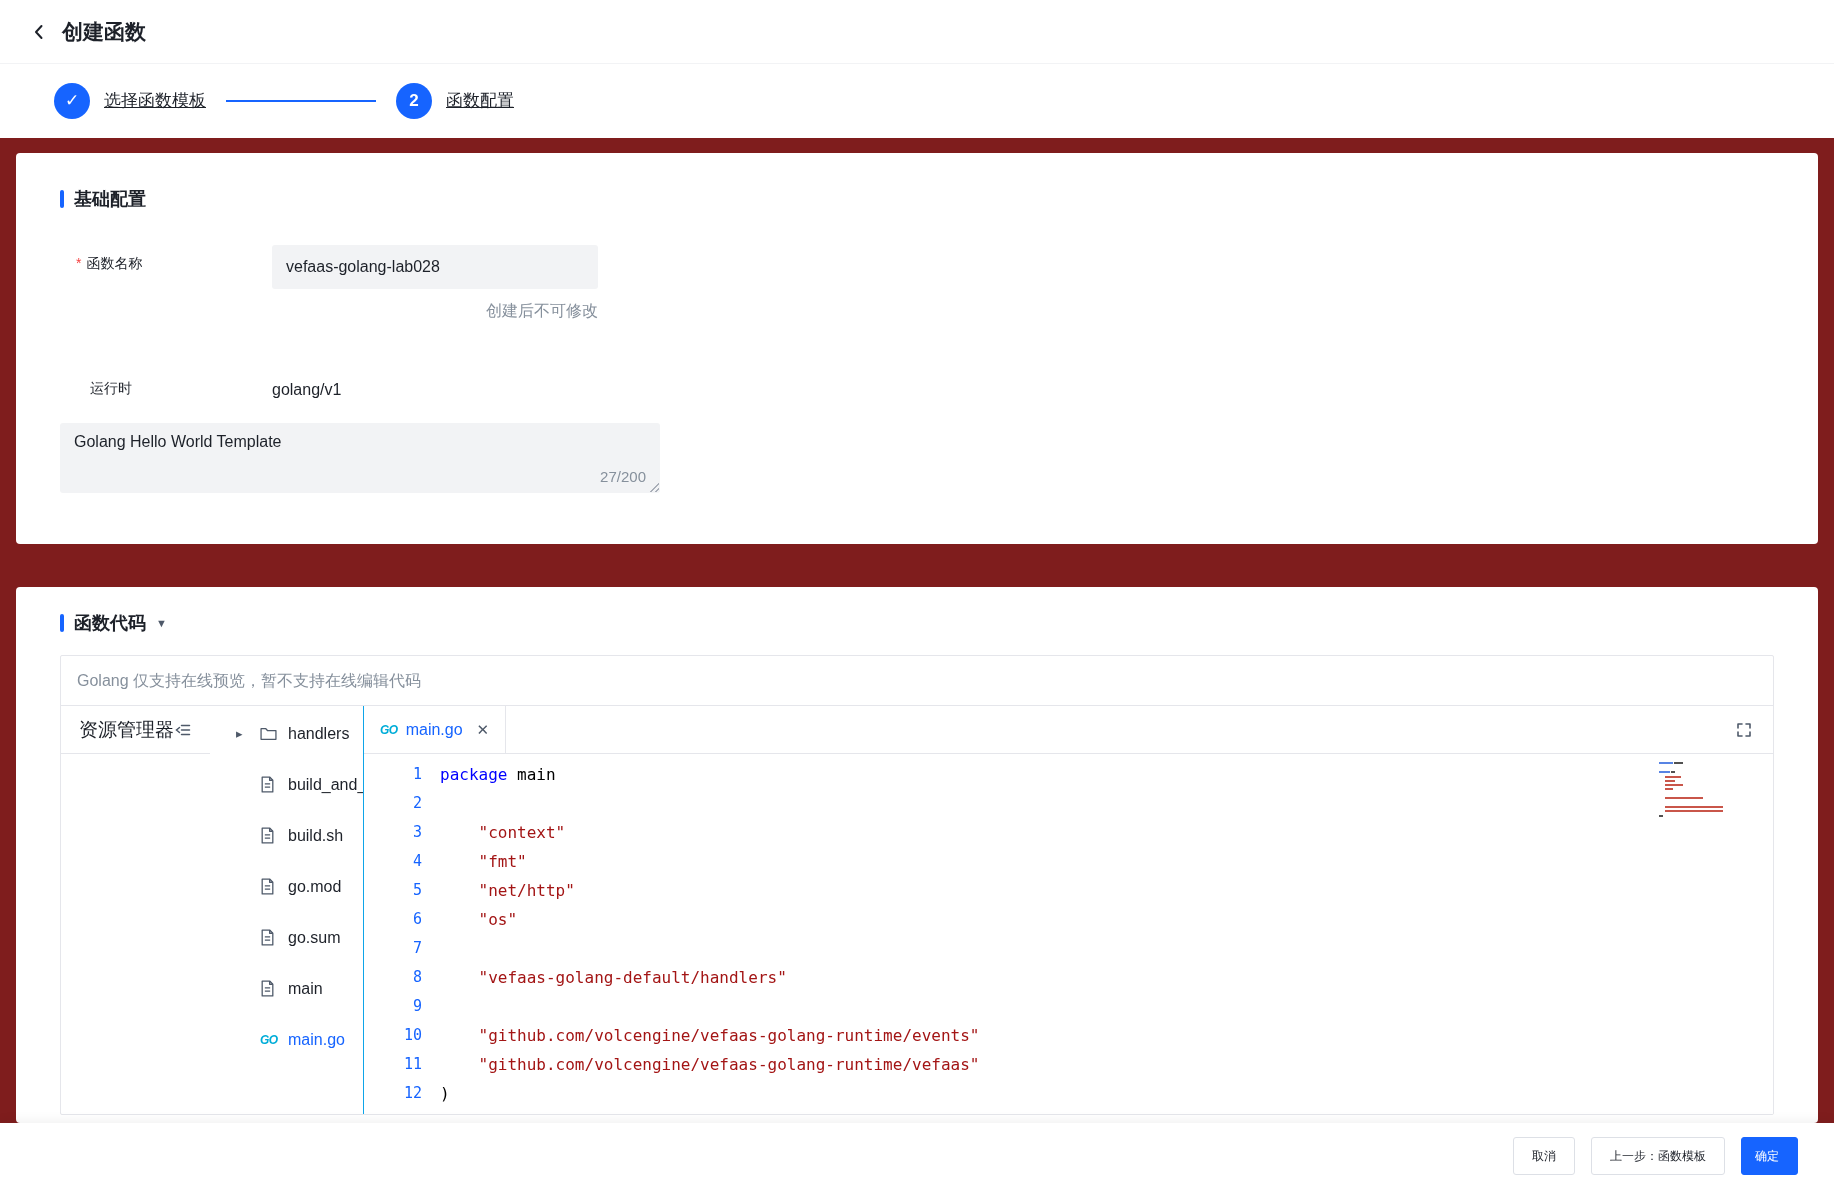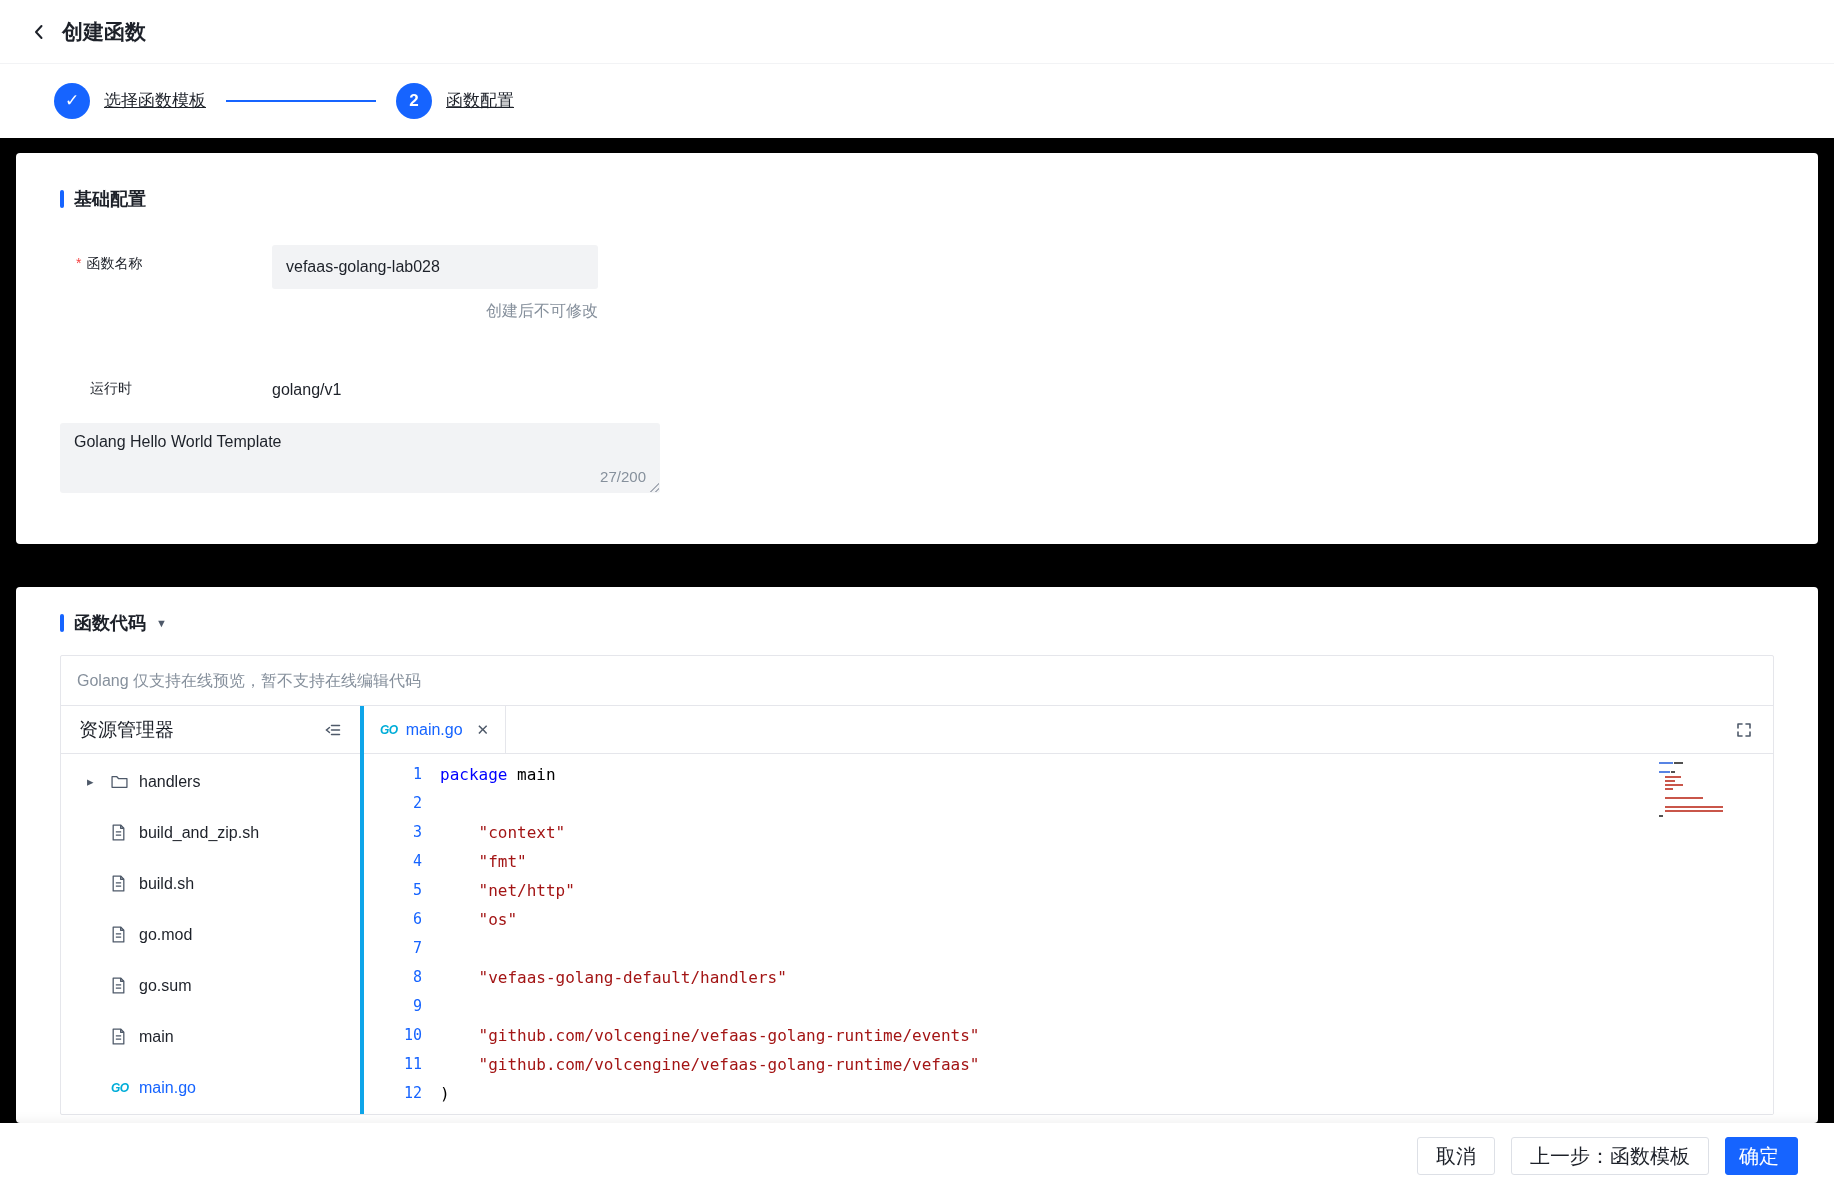--- a/index.html
+++ b/index.html
@@ -1,18 +1,18 @@
 <!DOCTYPE html>
 <html><head>
 <meta charset="utf-8">
 <style>
   * { margin:0; padding:0; box-sizing:border-box; }
   html,body { background:#f2f3f5; }
   body { font-family:"Liberation Sans","DejaVu Sans",sans-serif; color:#1d2129; }
-  .screen { position:relative; width:1834px; height:1189px; background:#000000; overflow:hidden; }
+  .screen { position:relative; width:1834px; height:1189px; background:#7f1d1d; overflow:hidden; }
 
   
   .top-block { background:#fff; height:138px; }
   .topbar { display:flex; align-items:center; height:64px; padding-left:24px; border-bottom:1px solid #f2f3f5; }
   .back-btn { width:30px; height:30px; display:flex; align-items:center; justify-content:center; cursor:pointer; }
   .page-title { font-size:21px; font-weight:700; margin-left:8px; }
 
   .steps { display:flex; align-items:center; padding-left:54px; height:73px; }
   .step { display:flex; align-items:center; }
   .step-circle { width:36px; height:36px; border-radius:50%; background:#1664ff; color:#fff; display:flex; align-items:center; justify-content:center; font-size:17px; font-weight:700; }
@@ -39,21 +39,21 @@
   .textarea-wrap { position:relative; width:600px; }
   .remark-textarea { width:600px; height:70px; background:#f2f3f5; border:none; outline:none; border-radius:3px; padding:10px 14px; font-size:16px; font-family:inherit; color:#1d2129; resize:none; display:block; }
   .char-counter { position:absolute; right:14px; bottom:8px; color:#86909c; font-size:15px; }
   .resize-handle { position:absolute; right:1px; bottom:1px; width:11px; height:11px; clip-path:polygon(100% 0,100% 100%,0 100%); background:repeating-linear-gradient(-45deg, transparent 0 2px, #a9aeb8 2px 3.2px); cursor:nwse-resize; }
 
   .card-code { margin-top:43px; height:536px; padding:24px 44px 0; }
   .code-box { margin-top:20px; border:1px solid #e5e6eb; border-radius:2px; height:460px; display:flex; flex-direction:column; background:#fff; overflow:hidden; }
   .notice { height:50px; line-height:49px; padding-left:16px; color:#86909c; font-size:16px; border-bottom:1px solid #e5e6eb; flex:none; }
   .code-body { flex:1; display:flex; min-height:0; }
 
-  .explorer { width:303px; border-right:4px solid #0ea5e9; display:flex; flex-direction:column; flex:none; }
+  .explorer { width:303px; border-right:1px solid #0ea5e9; display:flex; flex-direction:row; flex:none; }
   .explorer-header { height:48px; flex:none; display:flex; align-items:center; justify-content:space-between; padding:0 18px 0 18px; font-size:19px; color:#1d2129; border-bottom:1px solid #e5e6eb; }
   .collapse-btn { cursor:pointer; display:flex; }
   .file-list { flex:1; overflow:hidden; padding-top:2px; }
   .file-row { height:51px; display:flex; align-items:center; padding-left:26px; font-size:16px; color:#1d2129; cursor:pointer; }
   .tree-caret { width:24px; color:#4e5969; font-size:13px; flex:none; }
   .file-icon { width:28px; display:flex; align-items:center; flex:none; }
   .file-row.active .file-label { color:#1664ff; }
   .go-badge { font-style:italic; font-weight:700; color:#00add8; font-size:12px; letter-spacing:-0.5px; }
 
   .editor { flex:1; display:flex; flex-direction:column; min-width:0; }
@@ -68,21 +68,21 @@
   .gutter { width:58px; flex:none; text-align:right; }
   .gutter-line { height:29px; line-height:29px; font-family:"DejaVu Sans Mono","Liberation Mono",monospace; font-size:15px; color:#1664ff; }
   .code-lines { padding-left:18px; min-width:0; }
   .code-line { height:29px; line-height:29px; white-space:pre; tab-size:4; font-family:"DejaVu Sans Mono","Liberation Mono",monospace; font-size:16px; }
   .tok-kw { color:#0000ff; }
   .tok-str { color:#a31515; }
   .tok-tx { color:#000; }
   .minimap { position:absolute; top:6px; right:44px; opacity:.85; }
 
   .footer { position:absolute; left:0; right:0; bottom:0; height:66px; background:#fff; box-shadow:0 -3px 10px rgba(29,33,41,.06); display:flex; align-items:center; justify-content:flex-end; padding-right:36px; gap:16px; }
-  .btn { height:38px; padding:0 18px; border-radius:3px; font-size:20px; cursor:pointer; font-family:inherit; }
+  .btn { height:38px; padding:0 18px; border-radius:3px; font-size:12px; cursor:pointer; font-family:inherit; }
   .btn-default { background:#fff; border:1px solid #dde0e6; color:#1d2129; }
   .btn-primary { background:#1664ff; border:1px solid #1664ff; color:#fff;padding-left:13px; }
 </style>
 </head>
 <body>
 
 <div class="screen">
 
   <div class="top-block">
     <div class="topbar">

